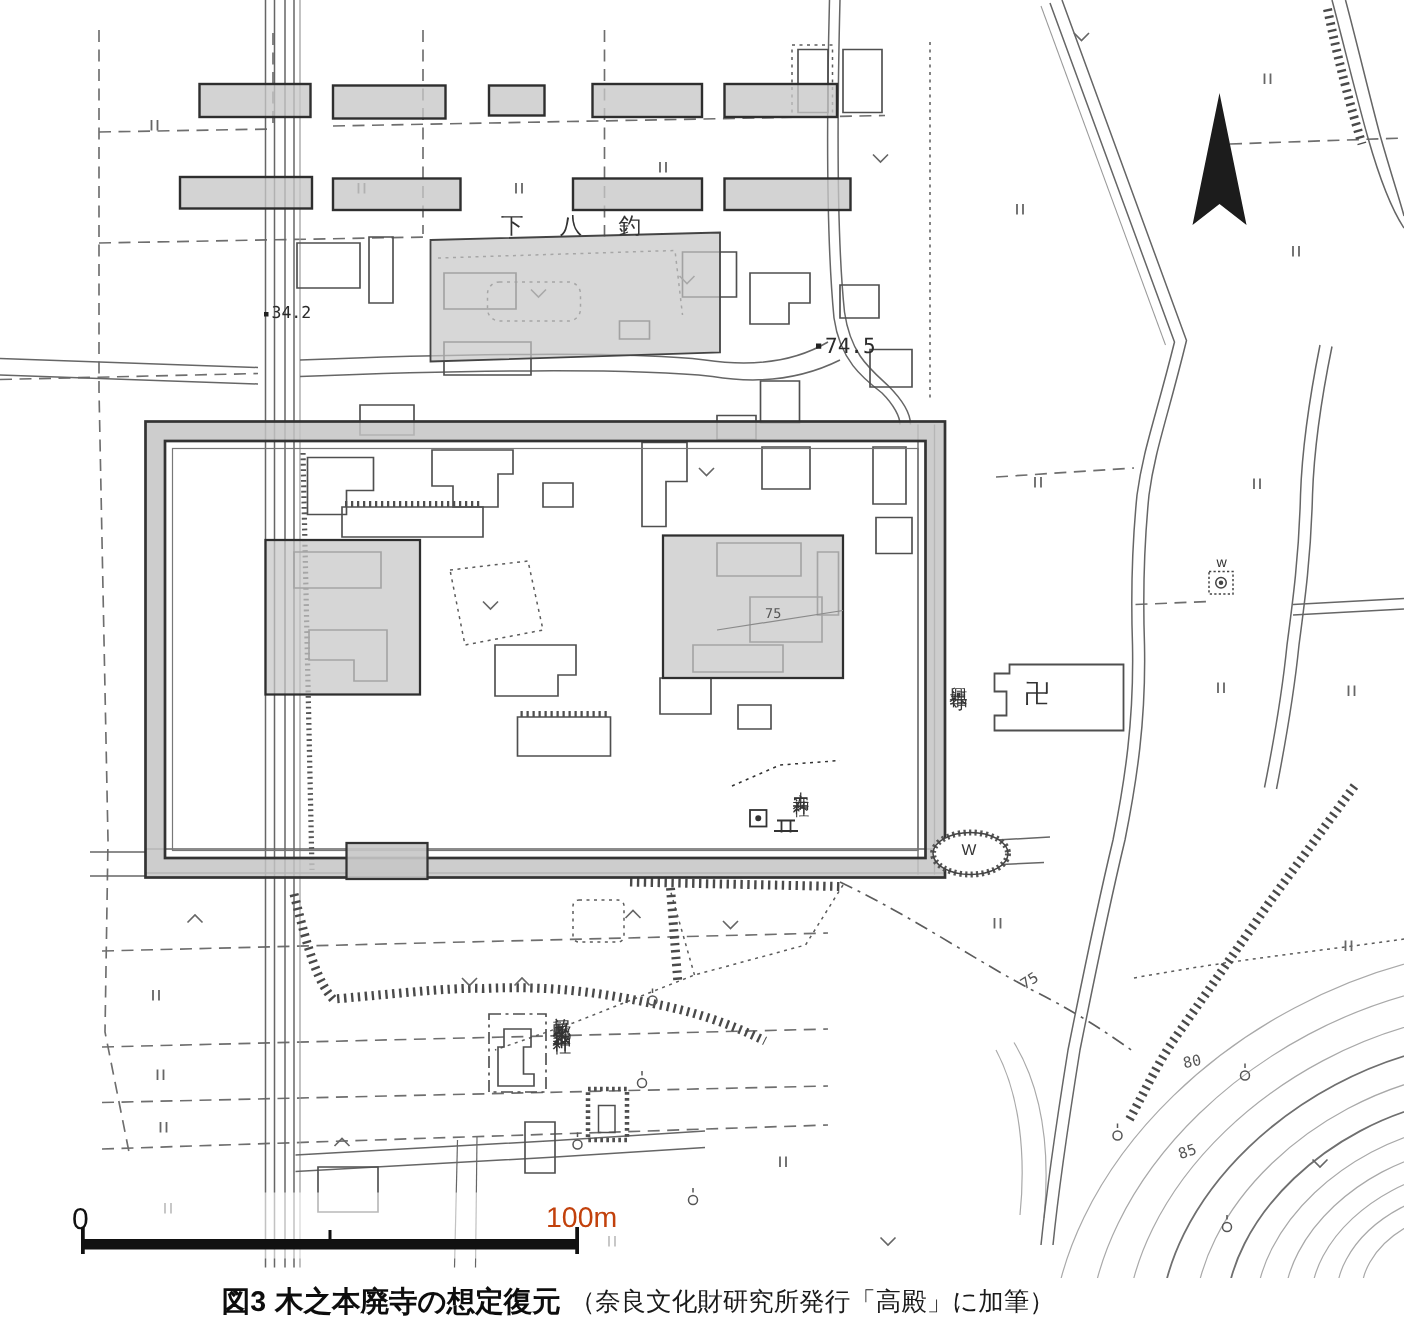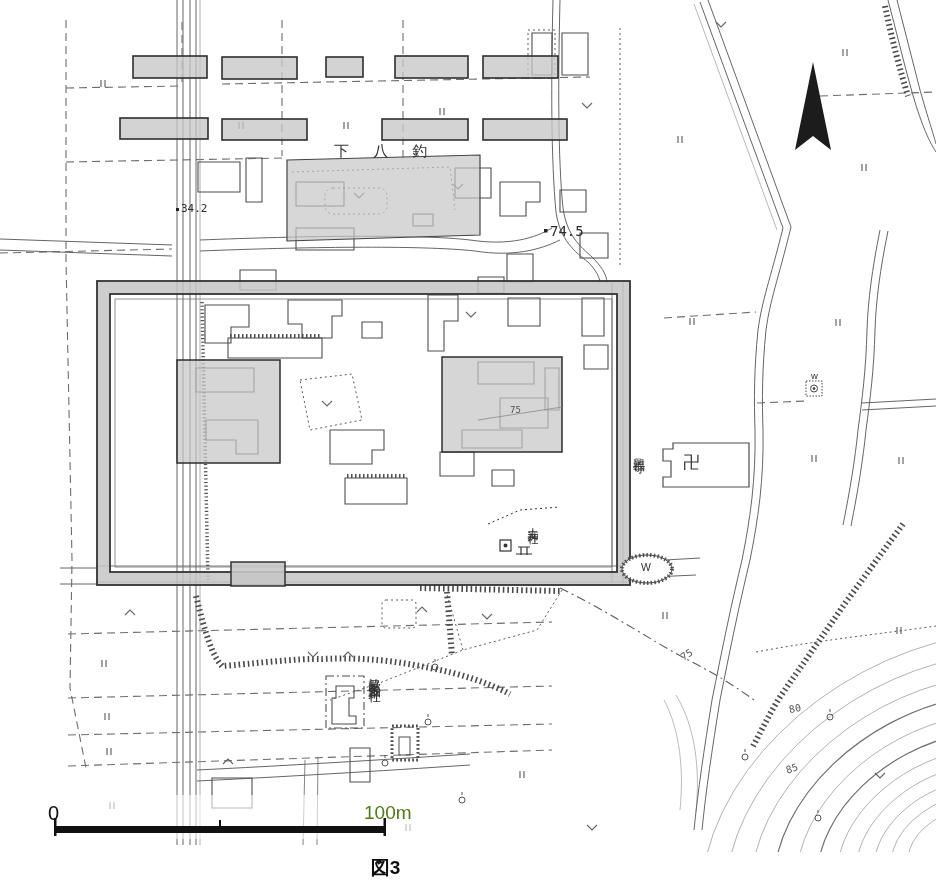--- a/index.html
+++ b/index.html
@@ -4,21 +4,21 @@
 <style>
   html,body{margin:0;padding:0;background:#ffffff;}
   .page{position:relative;width:936px;height:885px;background:#ffffff;overflow:hidden;
         font-family:"Liberation Sans",sans-serif;color:#222;}
   .stage{position:absolute;left:0;top:0;width:856px;height:852px;}
   .stage svg{position:absolute;left:0;top:0;}
   .lbl{position:absolute;white-space:nowrap;color:#2b2b2b;line-height:1;}
   .mono{font-family:"DejaVu Sans Mono",monospace;}
   .v{writing-mode:vertical-rl;text-orientation:upright;letter-spacing:2px;}
   .caption{position:absolute;left:0;top:850px;width:771px;height:35px;
-           display:flex;align-items:center;justify-content:center;gap:6px;}
+           display:flex;align-items:center;justify-content:center;gap:6px;padding-left:40px;}
   .cap-main{font-family:"Liberation Sans",sans-serif;font-weight:bold;font-size:19px;color:#0d0d0d;}
   .cap-src{font-family:"Liberation Serif",serif;font-size:17px;color:#1a1a1a;}
 </style>
 </head>
 <body>
 
 <div class="page">
   <div class="stage">
 
   <svg width="936" height="852" viewBox="0 0 936 852">
@@ -268,19 +268,21 @@
   <div class="lbl" style="left:683px;top:454px;font-size:17px;color:#333;">卍</div>
 
   <div class="lbl v" style="left:527px;top:518px;font-size:11px;color:#333;">土安神社</div>
 
   <div class="lbl v" style="left:368px;top:668px;font-size:12.5px;color:#333;">畝尾都多本神社</div>
 
   <div class="lbl" style="left:641px;top:562px;font-size:10.5px;color:#333;">W</div>
   <div class="lbl" style="left:811px;top:371px;font-size:9.5px;color:#333;">w</div>
 
   <div class="lbl" style="left:48px;top:803px;font-size:20px;color:#111;">0</div>
-  <div class="lbl" style="left:364px;top:803px;font-size:19px;color:#4d7c0f;">100m</div>
+  <div class="lbl" style="left:364px;top:803px;font-size:19px;color:#c2410c;">100m</div>
   </div>
 
   <div class="caption">
     <span class="cap-main">図3</span>
+    <span class="cap-main">木之本廃寺の想定復元</span>
+    <span class="cap-src">（奈良文化財研究所発行「高殿」に加筆）</span>
   </div>
 </div>
 
 </body></html>

